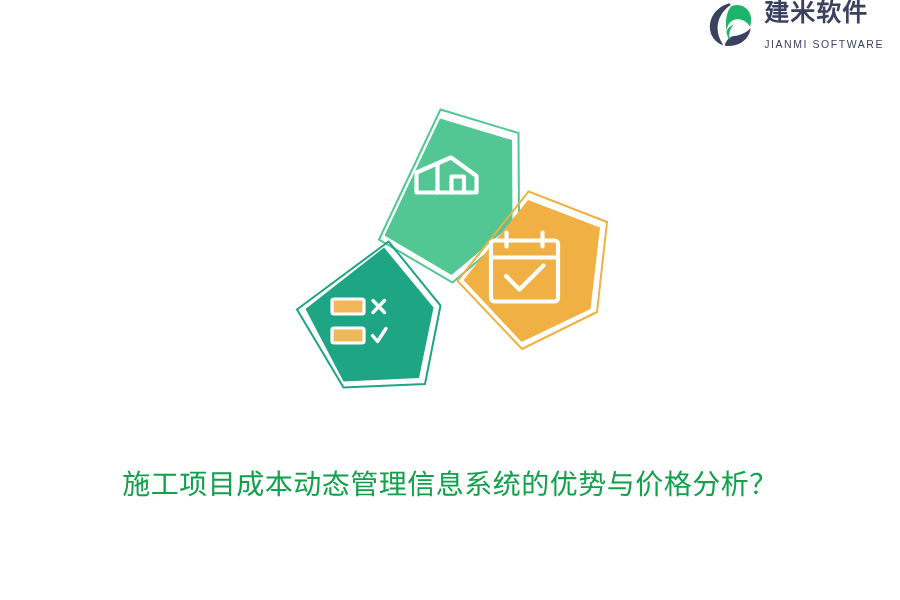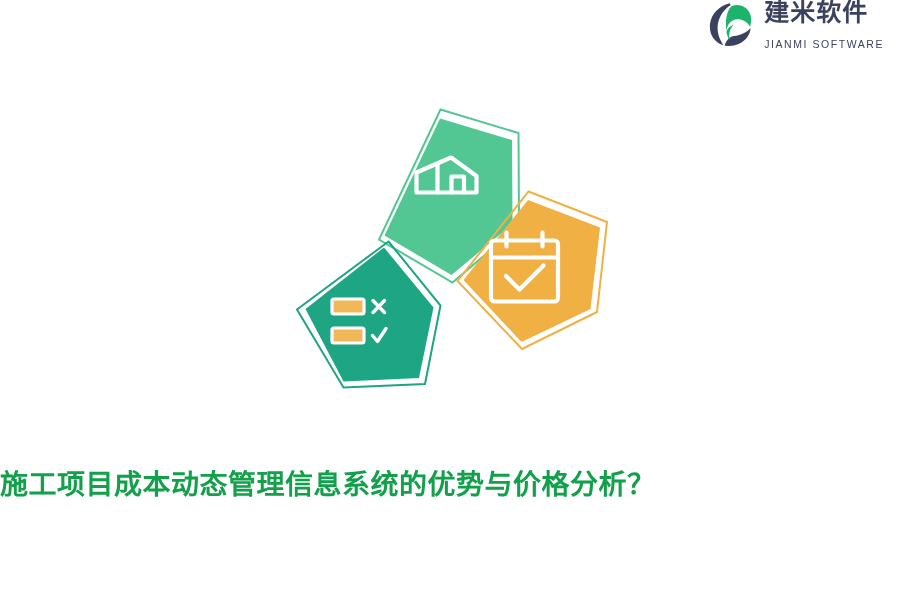--- a/index.html
+++ b/index.html
@@ -80,23 +80,24 @@
     width: 330px;
     height: 300px;
   }
 
   
   .headline {
     position: absolute;
     left: 0;
     top: 444px;
     width: 900px;
+    text-align: center;
     font-size: 28px;
     line-height: 44px;
-    font-weight: 700;
+    font-weight: 400;
     color: #12a04b;
     letter-spacing: 0.5px;
     white-space: nowrap;
     font-family: "DejaVu Sans", "Liberation Sans", sans-serif;
   }
 </style>
 </head>
 <body>
 
 <div class="page">

